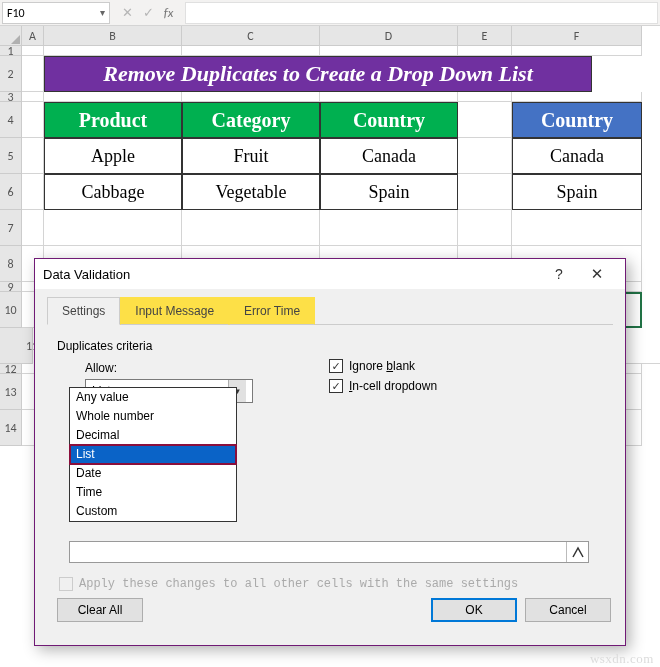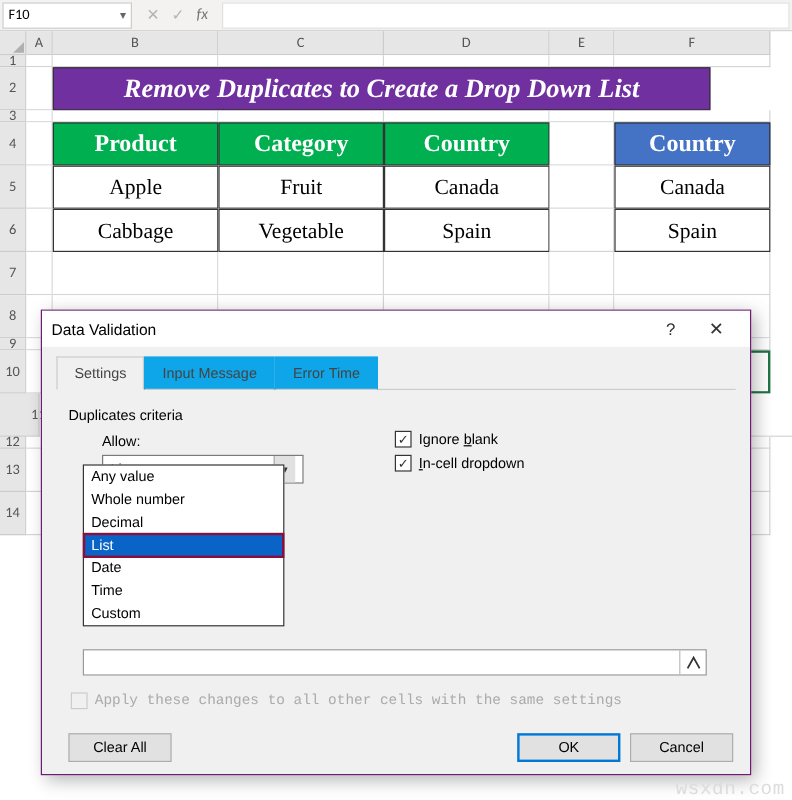--- a/index.html
+++ b/index.html
@@ -126,21 +126,21 @@
   align-items: center;
   padding: 0 8px;
   font-size: 13px;
 }
 .dlg-title .spacer { flex: 1; }
 .dlg-title .q { width: 36px; text-align: center; color: #333; font-size: 14px; }
 .dlg-title .x { width: 40px; text-align: center; color: #333; font-size: 15px; }
 .tabs { display: flex; padding: 8px 12px 0 12px; }
 .tab {
   padding: 6px 14px;
-  background: #0ea5e9;
+  background: #fde047;
   border: 1px solid transparent;
   border-bottom: 1px solid #ccc;
   margin-right: 0;
   color: #444;
 }
 .tab.active {
   background: #f0f0f0;
   border: 1px solid #ccc;
   border-bottom: 1px solid #f0f0f0;
 }
@@ -195,21 +195,21 @@
   height: 22px;
   border: 1px solid #999;
   background: #fff;
   display: flex;
 }
 .ref-btn { width: 22px; border-left: 1px solid #bbb; display:flex; align-items:center; justify-content:center; }
 .apply-row { position: absolute; left: 24px; bottom: 54px; display: flex; align-items: center; color: #aaa; font-family: Liberation Mono, monospace; }
 .apply-row .box { width: 14px; height: 14px; border: 1px solid #ccc; margin-right: 6px; background:#f0f0f0; }
 .dlg-footer {
   position: absolute;
-  left: 0; right: 0; bottom: 0;
+  left: 0; right: 0; bottom: 13px;
   height: 44px;
   display: flex;
   align-items: center;
   padding: 0 14px;
 }
 .btn {
   height: 24px;
   min-width: 86px;
   border: 1px solid #adadad;
   background: #e1e1e1;
@@ -218,22 +218,22 @@
   justify-content: center;
   font-size: 12px;
 }
 .btn.primary { border: 2px solid #0078d7; }
 .dlg-footer .spacer { flex: 1; }
 .dlg-footer .btn { margin-left: 8px; }
 .watermark {
   position: absolute;
   right: 6px;
   bottom: 0px;
-  font-family: Liberation Mono, monospace;
-  font-size: 16px;
+  font-family: Liberation Serif, serif;
+  font-size: 13px;
   color: #dcdcdc;
   letter-spacing: .5px;
 }
 </style>
 </head>
 <body>
 
 <div class="namebox-bar">
   <div class="namebox">
     <span>F10</span>

